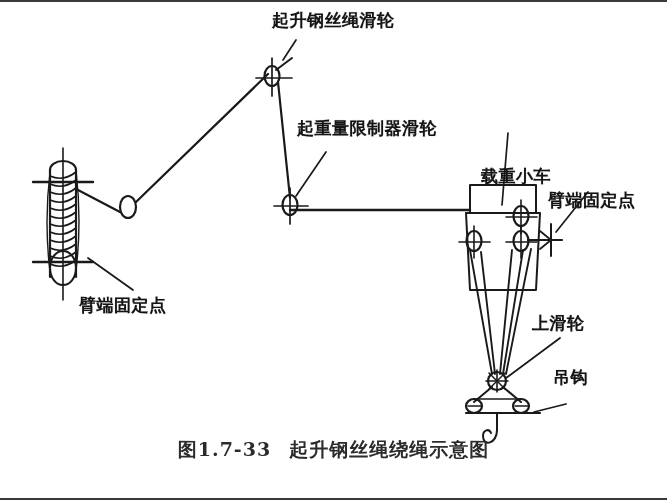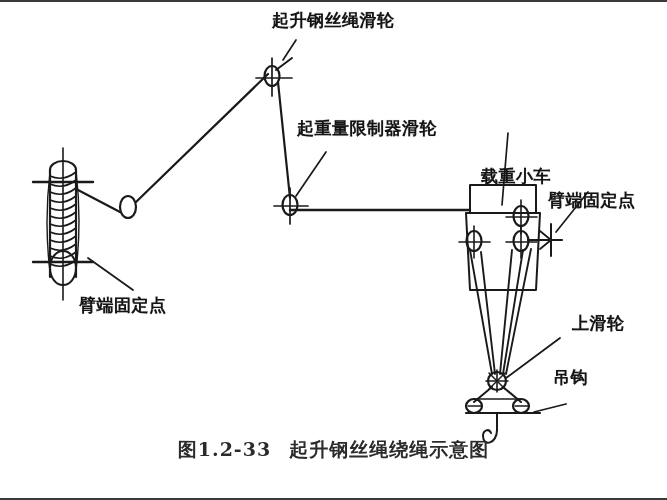--- a/index.html
+++ b/index.html
@@ -48,21 +48,21 @@
     font-weight: 700;
     font-size: 17px;
     letter-spacing: 0.5px;
     line-height: 1;
     text-shadow: 0 0 1px rgba(20,20,20,0.35);
   }
   #label-hoist-rope-pulley { left: 272px; top: 12px; }
   #label-load-limiter-pulley { left: 297px; top: 120px; }
   #label-load-trolley { left: 481px; top: 124px; margin-top: 44px; }
   #label-boom-end-fixed-point { left: 548px; top: 192px; }
-  #label-upper-pulley { left: 572px; top: 315px; }
+  #label-upper-pulley { left: 532px; top: 315px; }
   #label-hook { left: 553px; top: 369px; }
   #label-hoist-drum { left: 79px; top: 297px; }
 
   #figure-caption {
     position: absolute;
     left: 0;
     top: 437px;
     width: 667px;
     text-align: center;
     color: #2b2b2b;
@@ -246,16 +246,16 @@
 
   <div class="diagram-label" id="label-boom-end-fixed-point">臂端固定点</div>
 
   <div class="diagram-label" id="label-upper-pulley">上滑轮</div>
 
   <div class="diagram-label" id="label-hook">吊钩</div>
 
   <div class="diagram-label" id="label-hoist-drum">臂端固定点</div>
 
   <div id="figure-caption">
-    <span>图</span><span class="cap-num">1.2-33</span><span class="cap-gap"></span><span>起升钢丝绳绕绳示意图</span>
+    <span>图</span><span class="cap-num">1.7-33</span><span class="cap-gap"></span><span>起升钢丝绳绕绳示意图</span>
   </div>
 
 </div>
 
 </body></html>

